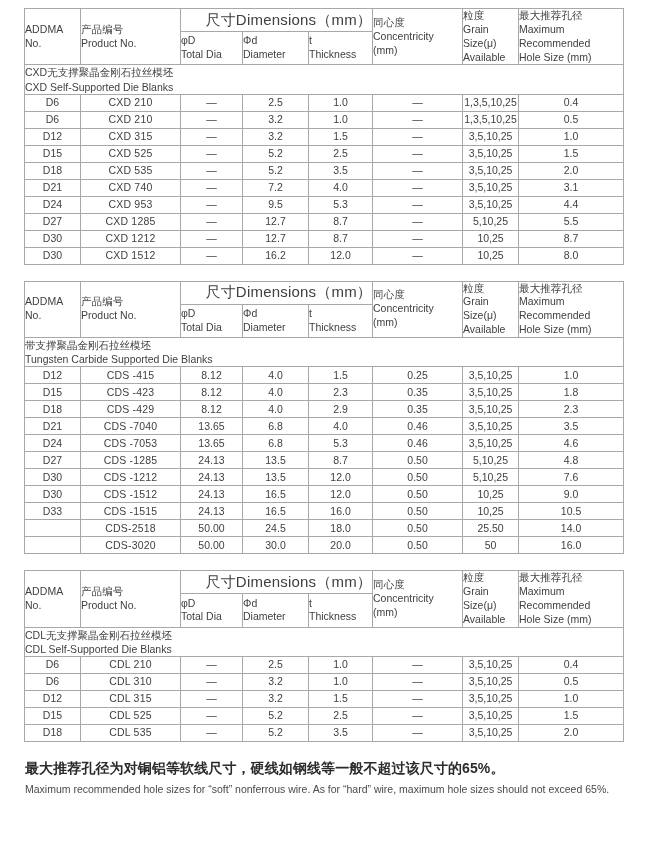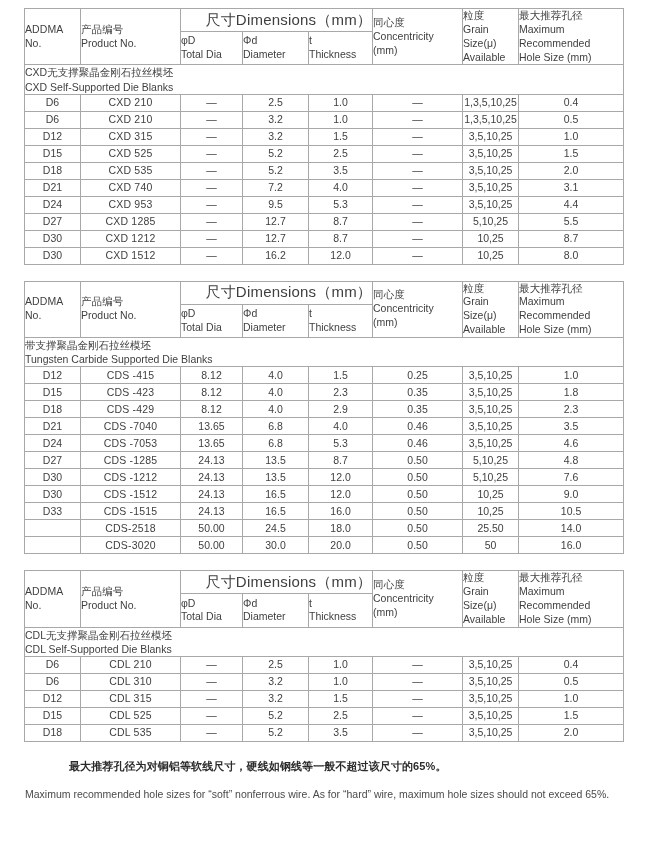--- a/index.html
+++ b/index.html
@@ -101,32 +101,31 @@
   col.c-grain  { width: 56px; }
   col.c-hole   { width: 105px; }
 
   
   .footnote {
     margin-top: 16px;
     padding-left: 1px;
     width: 600px;
   }
   .footnote .fn-cn {
-    font-size: 11px;
+    font-size: 14px;
     font-weight: bold;
     color: #2b2b2b;
     line-height: 1.5;
     letter-spacing: .1px;
-    margin-left: 44px;
   }
   .footnote .fn-en {
     font-size: 10.5px;
     color: #4a4a4a;
     line-height: 1.5;
-    margin-top: 13px;
+    margin-top: 3px;
   }
 </style>
 </head>
 <body>
 
 <div class="page">
   <div id="tables-root">
       <table class="spec">
         <colgroup>
           <col class="c-addma">

